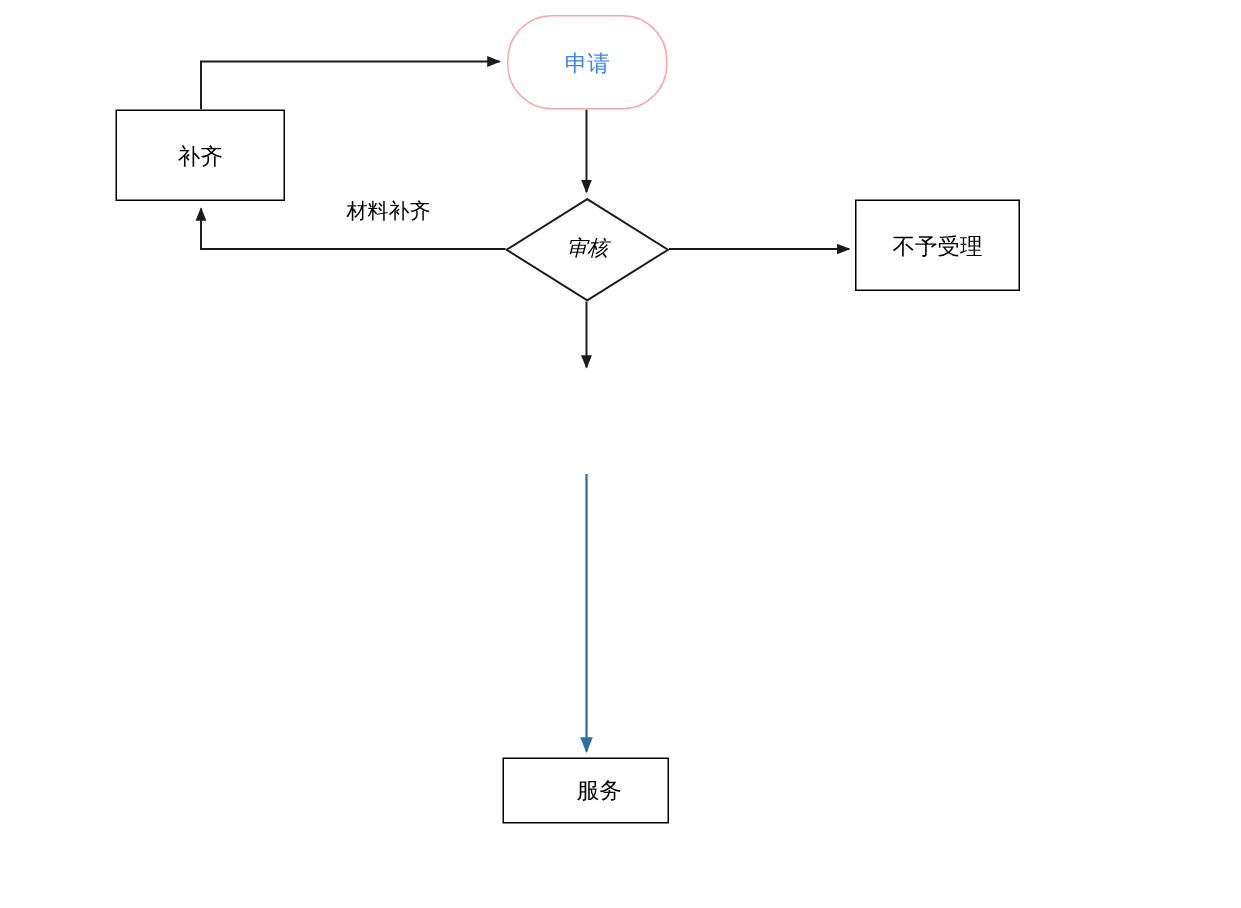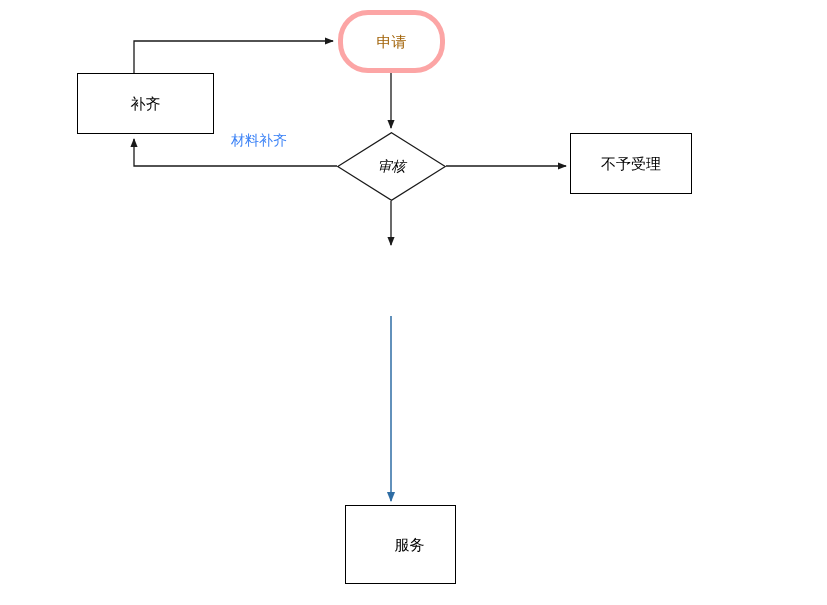--- a/index.html
+++ b/index.html
@@ -34,24 +34,24 @@
     text-align: center;
     line-height: 1.2;
   }
   .node-rect {
     border: 1px solid #000000;
     background: #ffffff;
     color: #000000;
     font-size: 15px;
   }
   .node-stadium {
-    border: 5px solid #fca5a5;
+    border: 1px solid #fca5a5;
     border-radius: 30px;
     background: #ffffff;
-    color: #a16207;
+    color: #3b82f6;
     font-size: 15px;
   }
   .node-diamond {
     background: transparent;
     color: #000000;
     font-size: 14px;
     font-style: italic;
   }
   .node-diamond .diamond-shape {
     position: absolute;
@@ -59,21 +59,21 @@
     top: 0;
     width: 100%;
     height: 100%;
   }
   .node-diamond .diamond-label {
     position: relative;
     z-index: 2;
   }
   .edge-label {
     position: absolute;
-    color: #3b82f6;
+    color: #000000;
     font-size: 14px;
     white-space: nowrap;
     background: transparent;
     font-family: Liberation Serif, serif;
   }
 </style>
 </head>
 <body>
 
 <div id="canvas">
@@ -98,36 +98,36 @@
 
     <path d="M 391 201 L 391 245" fill="none" stroke="#1a1a1a" stroke-width="1.3" marker-end="url(#arrow-black)"></path>
 
     <path d="M 391 316 L 391 501" fill="none" stroke="#2e6da4" stroke-width="1.5" marker-end="url(#arrow-blue)"></path>
   </svg>
 
   <div class="node node-stadium" style="left:338px; top:10px; width:107px; height:63px;">
     <span>申请</span>
   </div>
 
-  <div class="node node-rect" style="left:77px; top:73px; width:137px; height:61px;">
+  <div class="node node-rect" style="left:77px; top:73px; width:113px; height:61px;">
     <span>补齐</span>
   </div>
 
   <div class="node node-diamond" style="left:337px; top:132px; width:109px; height:69px;">
     <svg class="diamond-shape" viewBox="0 0 109 69" preserveAspectRatio="none">
       <polygon points="54.5,0.7 108.3,34.5 54.5,68.3 0.7,34.5" fill="#ffffff" stroke="#1a1a1a" stroke-width="1.3"></polygon>
     </svg>
     <span class="diamond-label">审核</span>
   </div>
 
-  <div class="node node-rect" style="left:570px; top:133px; width:122px; height:61px;text-align:right;">
+  <div class="node node-rect" style="left:570px; top:133px; width:110px; height:61px;text-align:right;">
     <span>不予受理</span>
   </div>
 
 
-  <div class="node node-rect" style="left:345px; top:505px; width:111px; height:79px;padding-left:18px;">
+  <div class="node node-rect" style="left:335px; top:505px; width:111px; height:44px;padding-left:18px;">
     <span>服务</span>
   </div>
 
   <div class="edge-label" style="left:231px; top:132px;">材料补齐</div>
 
 
 </div>
 
 </body></html>

